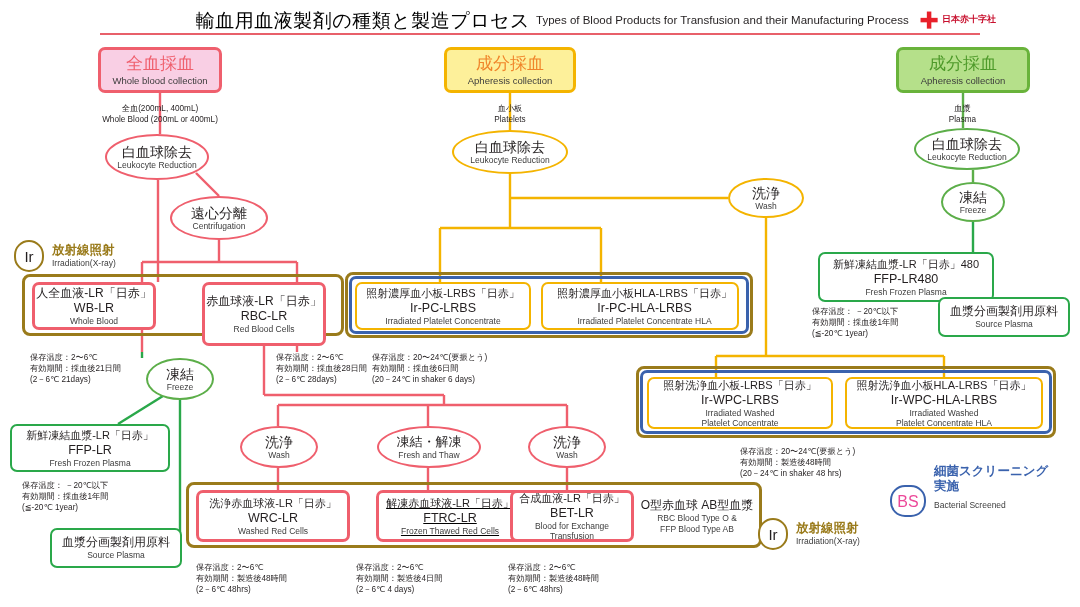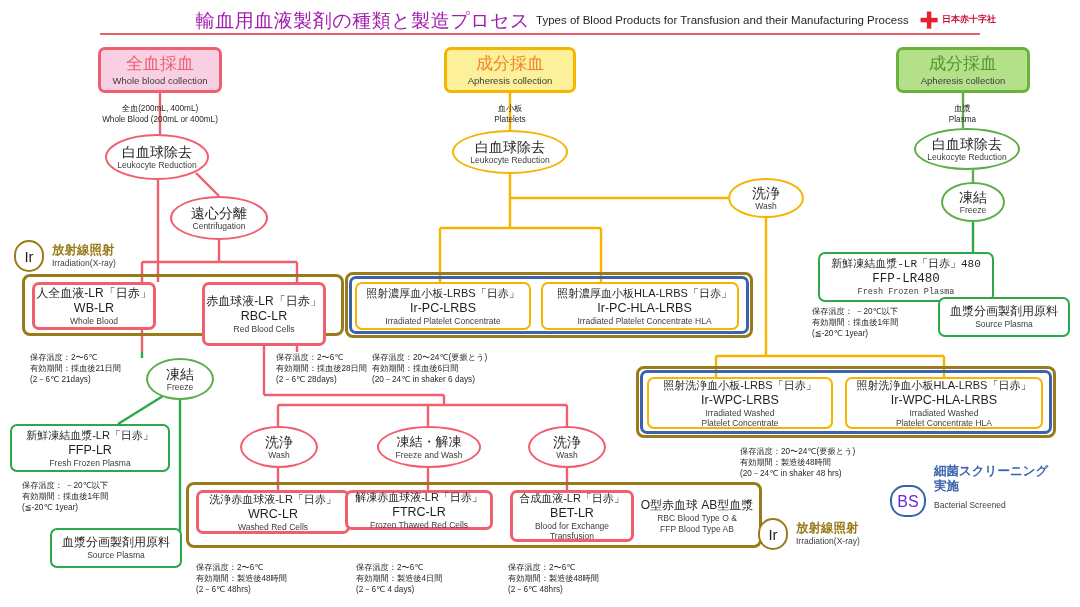--- a/index.html
+++ b/index.html
@@ -3,21 +3,21 @@
 <meta charset="utf-8">
 <style>
   html,body{margin:0;padding:0;background:#ffffff;}
   body{font-family:"Liberation Sans","DejaVu Sans",sans-serif;}
   #root{position:relative;width:1080px;height:607px;overflow:hidden;background:#fff;}
   #wires{position:absolute;left:0;top:0;width:1080px;height:607px;pointer-events:none;}
 
   .abs{position:absolute;box-sizing:border-box;}
 
   
-  #hdr-title{left:170px;top:8px;width:360px;text-align:right;font-size:19px;color:#a21caf;letter-spacing:.5px;}
+  #hdr-title{left:170px;top:8px;width:360px;text-align:right;font-size:19px;color:#000000;letter-spacing:.5px;}
   #hdr-sub{left:536px;top:14px;width:380px;font-size:11.5px;color:#231f20;}
   #hdr-rule{left:100px;top:33px;width:880px;height:2px;background:#e8606a;}
   #jrc{left:920px;top:10px;width:150px;height:20px;}
   #jrc-cross{position:absolute;left:0;top:1px;width:18px;height:18px;}
   #jrc-label{position:absolute;left:22px;top:3px;font-size:9px;color:#c8102e;font-weight:bold;white-space:nowrap;}
 
   
   .pill{border-radius:7px;text-align:center;padding-top:4px;}
   .pill .jp{font-size:17px;line-height:20px;}
   .pill .en{font-size:9.5px;line-height:13px;color:#3c3c3c;}
@@ -75,46 +75,46 @@
   #ir-box-c{left:636px;top:366px;width:420px;height:72px;}
   #bs-box-c{left:640px;top:370px;width:412px;height:64px;}
   #ir-box-d{left:186px;top:482px;width:576px;height:66px;}
 
   #p-wb{left:32px;top:282px;width:124px;height:48px;}
   #p-rbc{left:202px;top:282px;width:124px;height:64px;}
   #p-pc{left:355px;top:282px;width:176px;height:48px;}
   #p-pchla{left:541px;top:282px;width:198px;height:48px;padding-left:9px;}
   #p-wpc{left:647px;top:377px;width:186px;height:52px;}
   #p-wpchla{left:845px;top:377px;width:198px;height:52px;}
-  #p-wrc{left:196px;top:490px;width:154px;height:44px;}
-  #p-ftrc{left:345px;top:490px;width:148px;height:40px;}
+  #p-wrc{left:196px;top:490px;width:154px;height:52px;}
+  #p-ftrc{left:376px;top:490px;width:148px;height:52px;text-decoration:underline;}
   #p-bet{left:510px;top:490px;width:124px;height:52px;}
   #p-obab{left:640px;top:492px;width:114px;height:48px;border:none;}
   #p-ffp{left:10px;top:424px;width:160px;height:48px;}
   #p-srcpls{left:50px;top:528px;width:132px;height:40px;}
-  #p-ffp480{left:818px;top:252px;width:176px;height:50px;font-family:Liberation Mono, monospace;}
+  #p-ffp480{left:818px;top:252px;width:176px;height:50px;}
   #p-srcpls2{left:938px;top:297px;width:132px;height:40px;}
 
   
   .note{font-size:8.2px;line-height:11px;color:#231f20;white-space:pre-line;}
   #n-wb{left:30px;top:352px;}
   #n-rbc{left:276px;top:352px;}
   #n-pc{left:372px;top:352px;}
   #n-ffp{left:22px;top:480px;}
   #n-ffp480{left:812px;top:306px;}
   #n-wpc{left:740px;top:446px;}
   #n-wrc{left:196px;top:562px;}
   #n-ftrc{left:356px;top:562px;}
   #n-bet{left:508px;top:562px;}
 
   
   .legend{display:flex;align-items:center;}
   .lg-chip{border-radius:15px;background:#fff;display:flex;align-items:center;justify-content:center;font-size:15px;line-height:15px;}
   .lg-chip.ir{border:2.5px solid #9a7b1b;color:#231f20;width:26px;height:28px;}
-  .lg-chip.bs{border:2.5px solid #3a62ad;color:#6d28d9;width:32px;height:28px;font-size:16px;margin-top:27px;}
+  .lg-chip.bs{border:2.5px solid #3a62ad;color:#ec4899;width:32px;height:28px;font-size:16px;margin-top:27px;}
   .lg-txt .jp{font-size:12.5px;line-height:15px;font-weight:bold;}
   .lg-txt .en{font-size:8.5px;line-height:11px;color:#3c3c3c;}
   #lg-ir-top{left:14px;top:240px;}
   #lg-ir-top .lg-txt .jp{color:#9a7b1b;}
   #lg-ir-bottom{left:758px;top:518px;}
   #lg-ir-bottom .lg-txt .jp{color:#9a7b1b;}
   #lg-bs{left:890px;top:458px;}
   #lg-bs .lg-txt .jp{color:#3a62ad;}
   .lg-inline{display:flex;align-items:baseline;gap:6px;flex-direction:column;}
 </style>
@@ -216,21 +216,21 @@
   <div class="abs oval ov-grn" id="ov-frz-wb">
     <div class="jp">凍結</div>
     <div class="en">Freeze</div>
   </div>
   <div class="abs oval ov-red" id="ov-wash1">
     <div class="jp">洗浄</div>
     <div class="en">Wash</div>
   </div>
   <div class="abs oval ov-red" id="ov-ft">
     <div class="jp sm">凍結・解凍</div>
-    <div class="en">Freeze and Wash</div>
+    <div class="en">Fresh and Thaw</div>
   </div>
   <div class="abs oval ov-red" id="ov-wash2">
     <div class="jp">洗浄</div>
     <div class="en">Wash</div>
   </div>
   <div class="abs oval ov-yel" id="ov-lr-plt">
     <div class="jp">白血球除去</div>
     <div class="en">Leukocyte Reduction</div>
   </div>
   <div class="abs oval ov-yel" id="ov-wash-plt">

